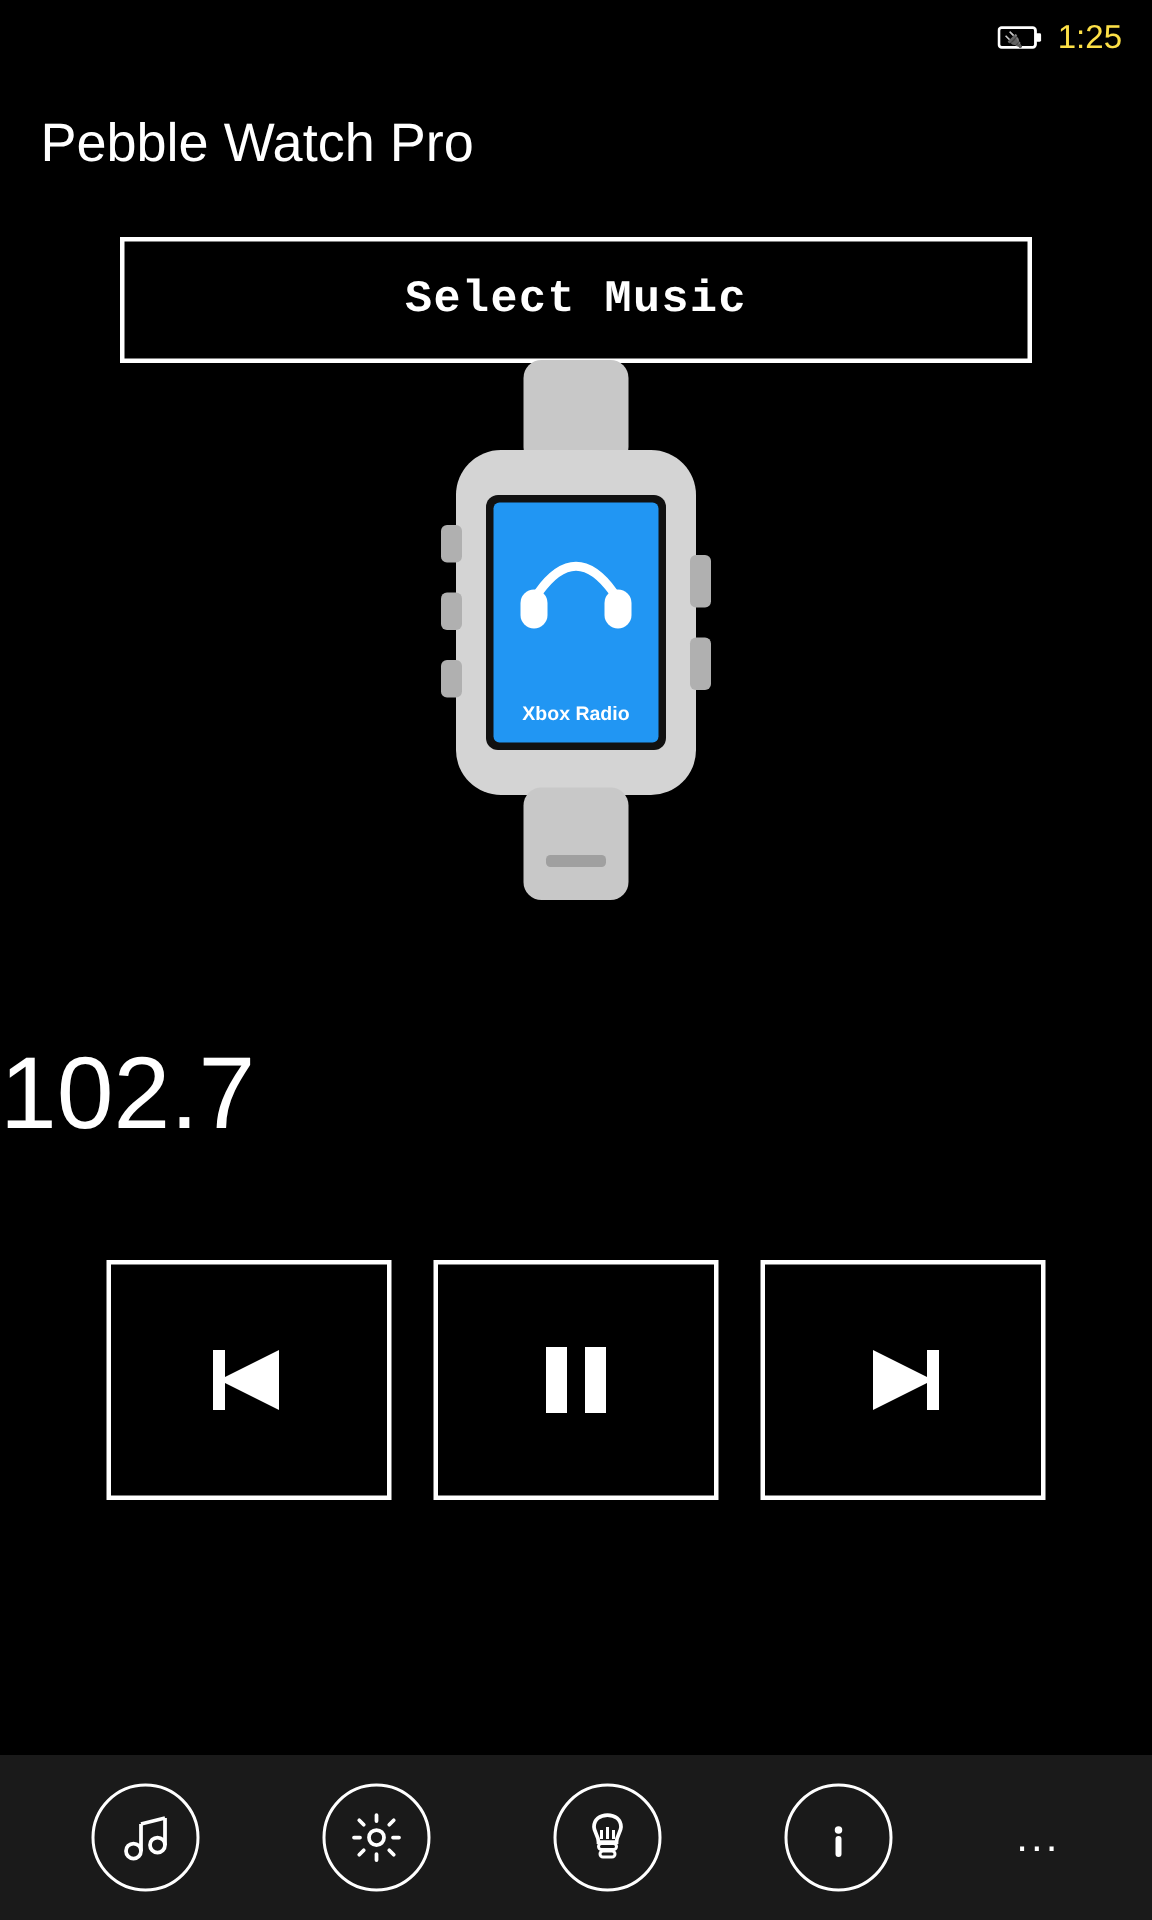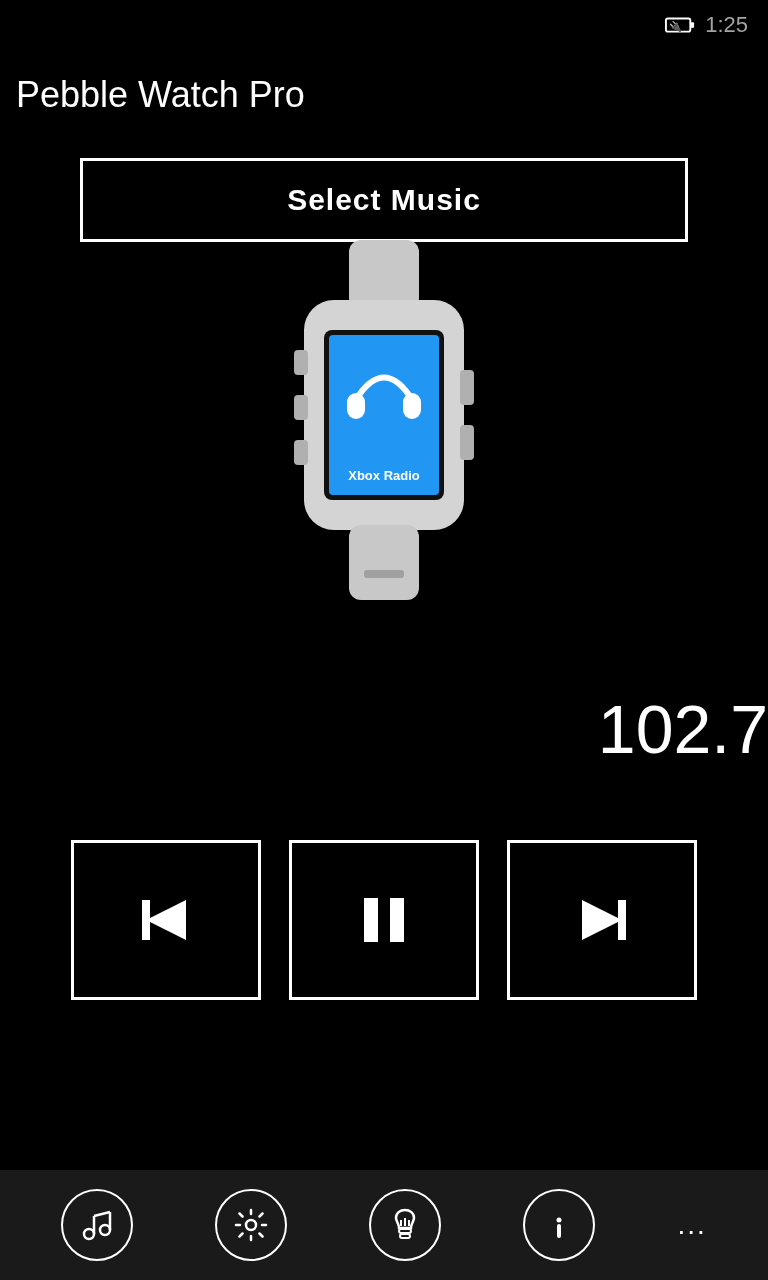--- a/index.html
+++ b/index.html
@@ -35,33 +35,33 @@
     }
 
     .battery-svg {
       width: 30px;
       height: 18px;
     }
 
     .status-time {
       font-size: 22px;
       font-weight: 400;
-      color: #a3a3a3;
+      color: #fde047;
     }
 
     
     .header {
       position: absolute;
       top: 50px;
       left: 0;
       right: 0;
       height: 90px;
       display: flex;
       align-items: center;
-      padding: 0 16px;
+      padding: 0 27px;
       background: #000;
     }
 
     .app-title {
       font-size: 36px;
       font-weight: 300;
       color: #fff;
       flex: 1;
     }
 
@@ -90,20 +90,21 @@
       width: 100%;
       padding: 22px 0;
       background: #000;
       border: 3px solid #fff;
       color: #fff;
       font-size: 30px;
       font-weight: 700;
       cursor: pointer;
       text-align: center;
       letter-spacing: 1px;
+      font-family: Liberation Mono, monospace;
     }
 
     
     .watch-container {
       position: absolute;
       top: 240px;
       left: 50%;
       transform: translateX(-50%);
       width: 240px;
       height: 380px;
@@ -117,21 +118,21 @@
       width: 240px;
       height: 380px;
     }
 
     
     .station-display {
       position: absolute;
       top: 690px;
       left: 0;
       right: 0;
-      text-align: right;
+      text-align: left;
       font-size: 68px;
       font-weight: 300;
       color: #fff;
     }
 
     
     .controls {
       position: absolute;
       top: 840px;
       left: 0;

